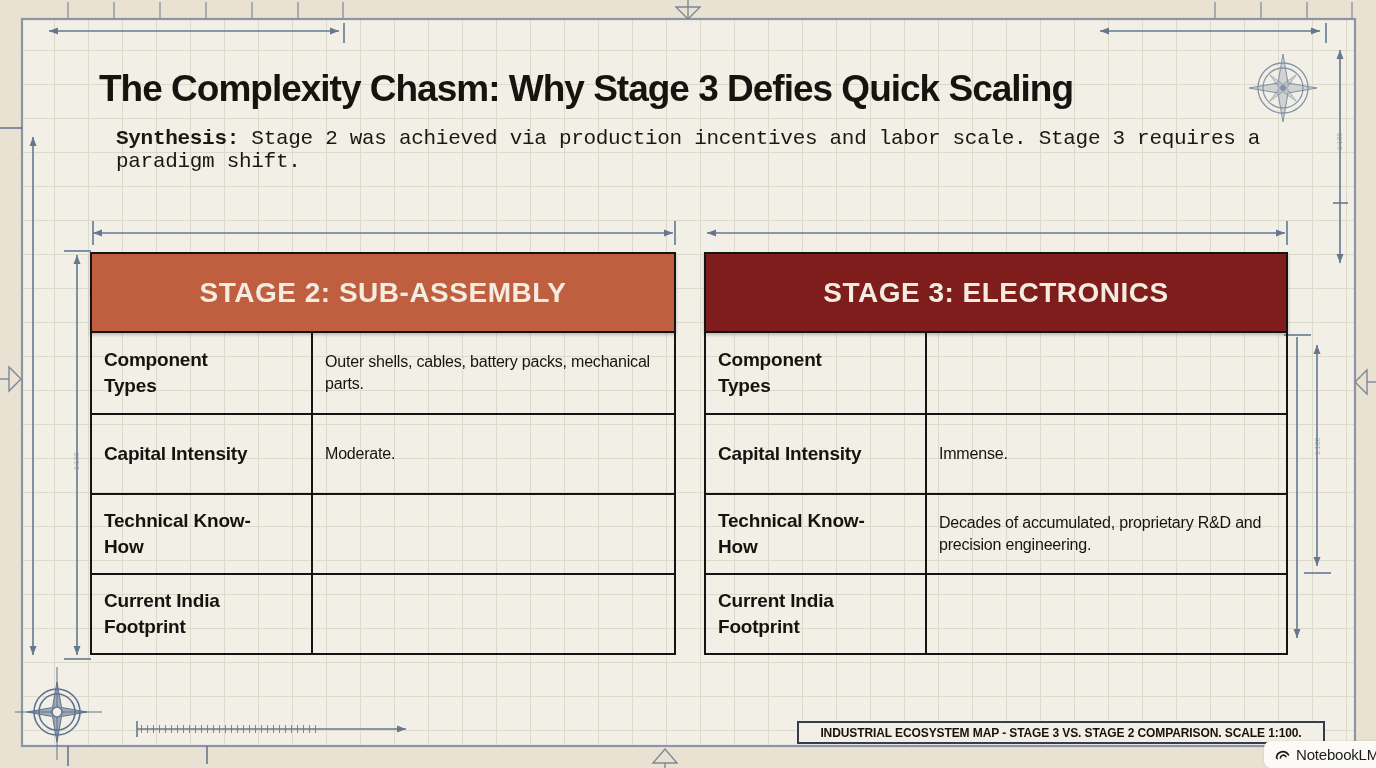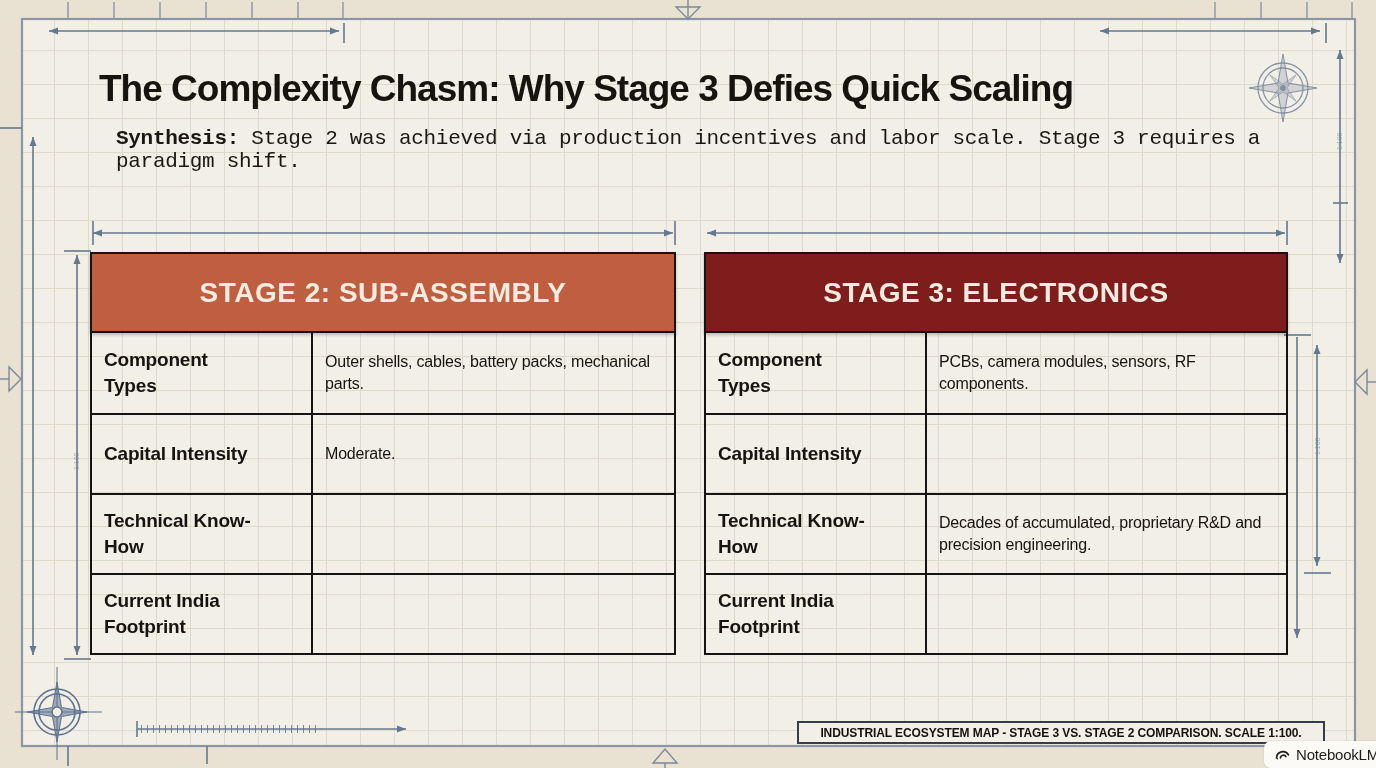--- a/index.html
+++ b/index.html
@@ -220,27 +220,27 @@
   </div>
 </div>
 
 <div class="cmp-table" style="left:704px;top:252px;width:584px;">
   <div class="cmp-header" style="background-color: #7f1d1d;">STAGE 3: ELECTRONICS</div>
   <div class="cmp-body">
     <div class="cmp-row">
       <div class="cmp-lbl">
           <span>Component Types</span>
         </div>
-      <div class="cmp-val">
-          <span>PCBs, camera modules, sensors, RF components.</span>
-        </div>
     </div>
     <div class="cmp-row">
       <div class="cmp-lbl">
           <span>Capital Intensity</span>
+        </div>
+      <div class="cmp-val">
+          <span>Immense.</span>
         </div>
     </div>
     <div class="cmp-row">
       <div class="cmp-lbl">
           <span>Technical Know-How</span>
         </div>
       <div class="cmp-val">
           <span>Decades of accumulated, proprietary R&amp;D and precision engineering.</span>
         </div>
     </div>

